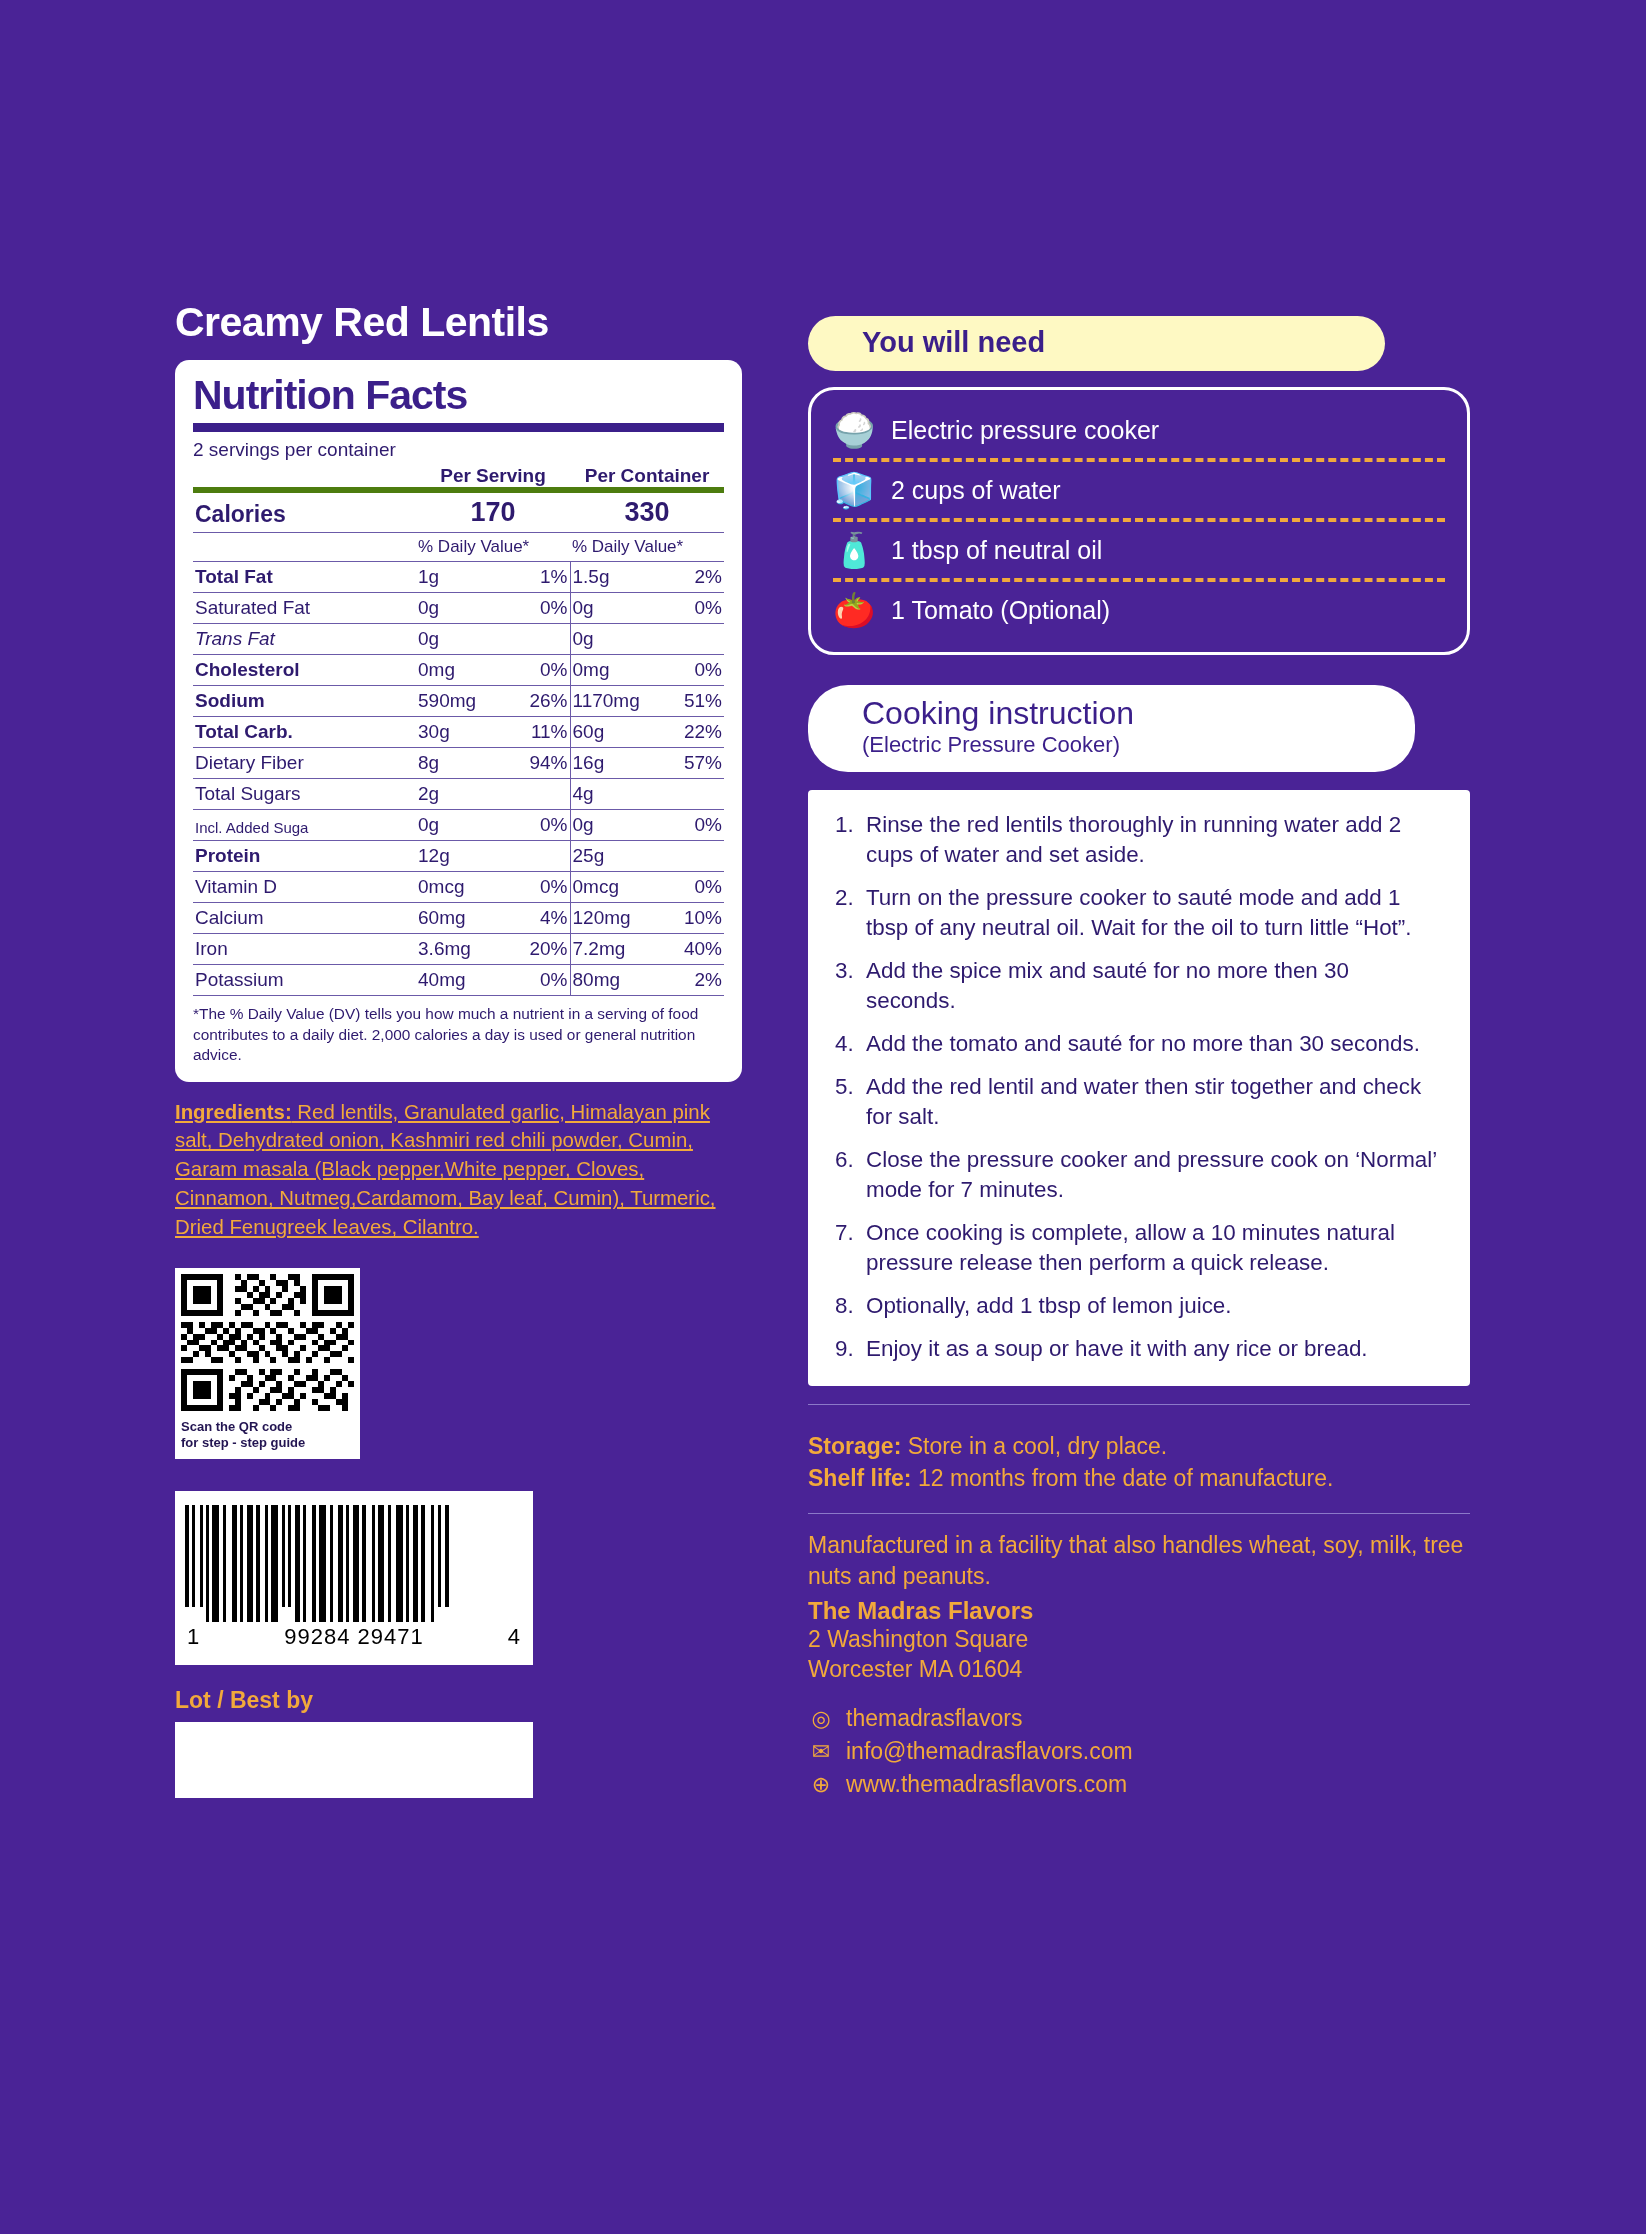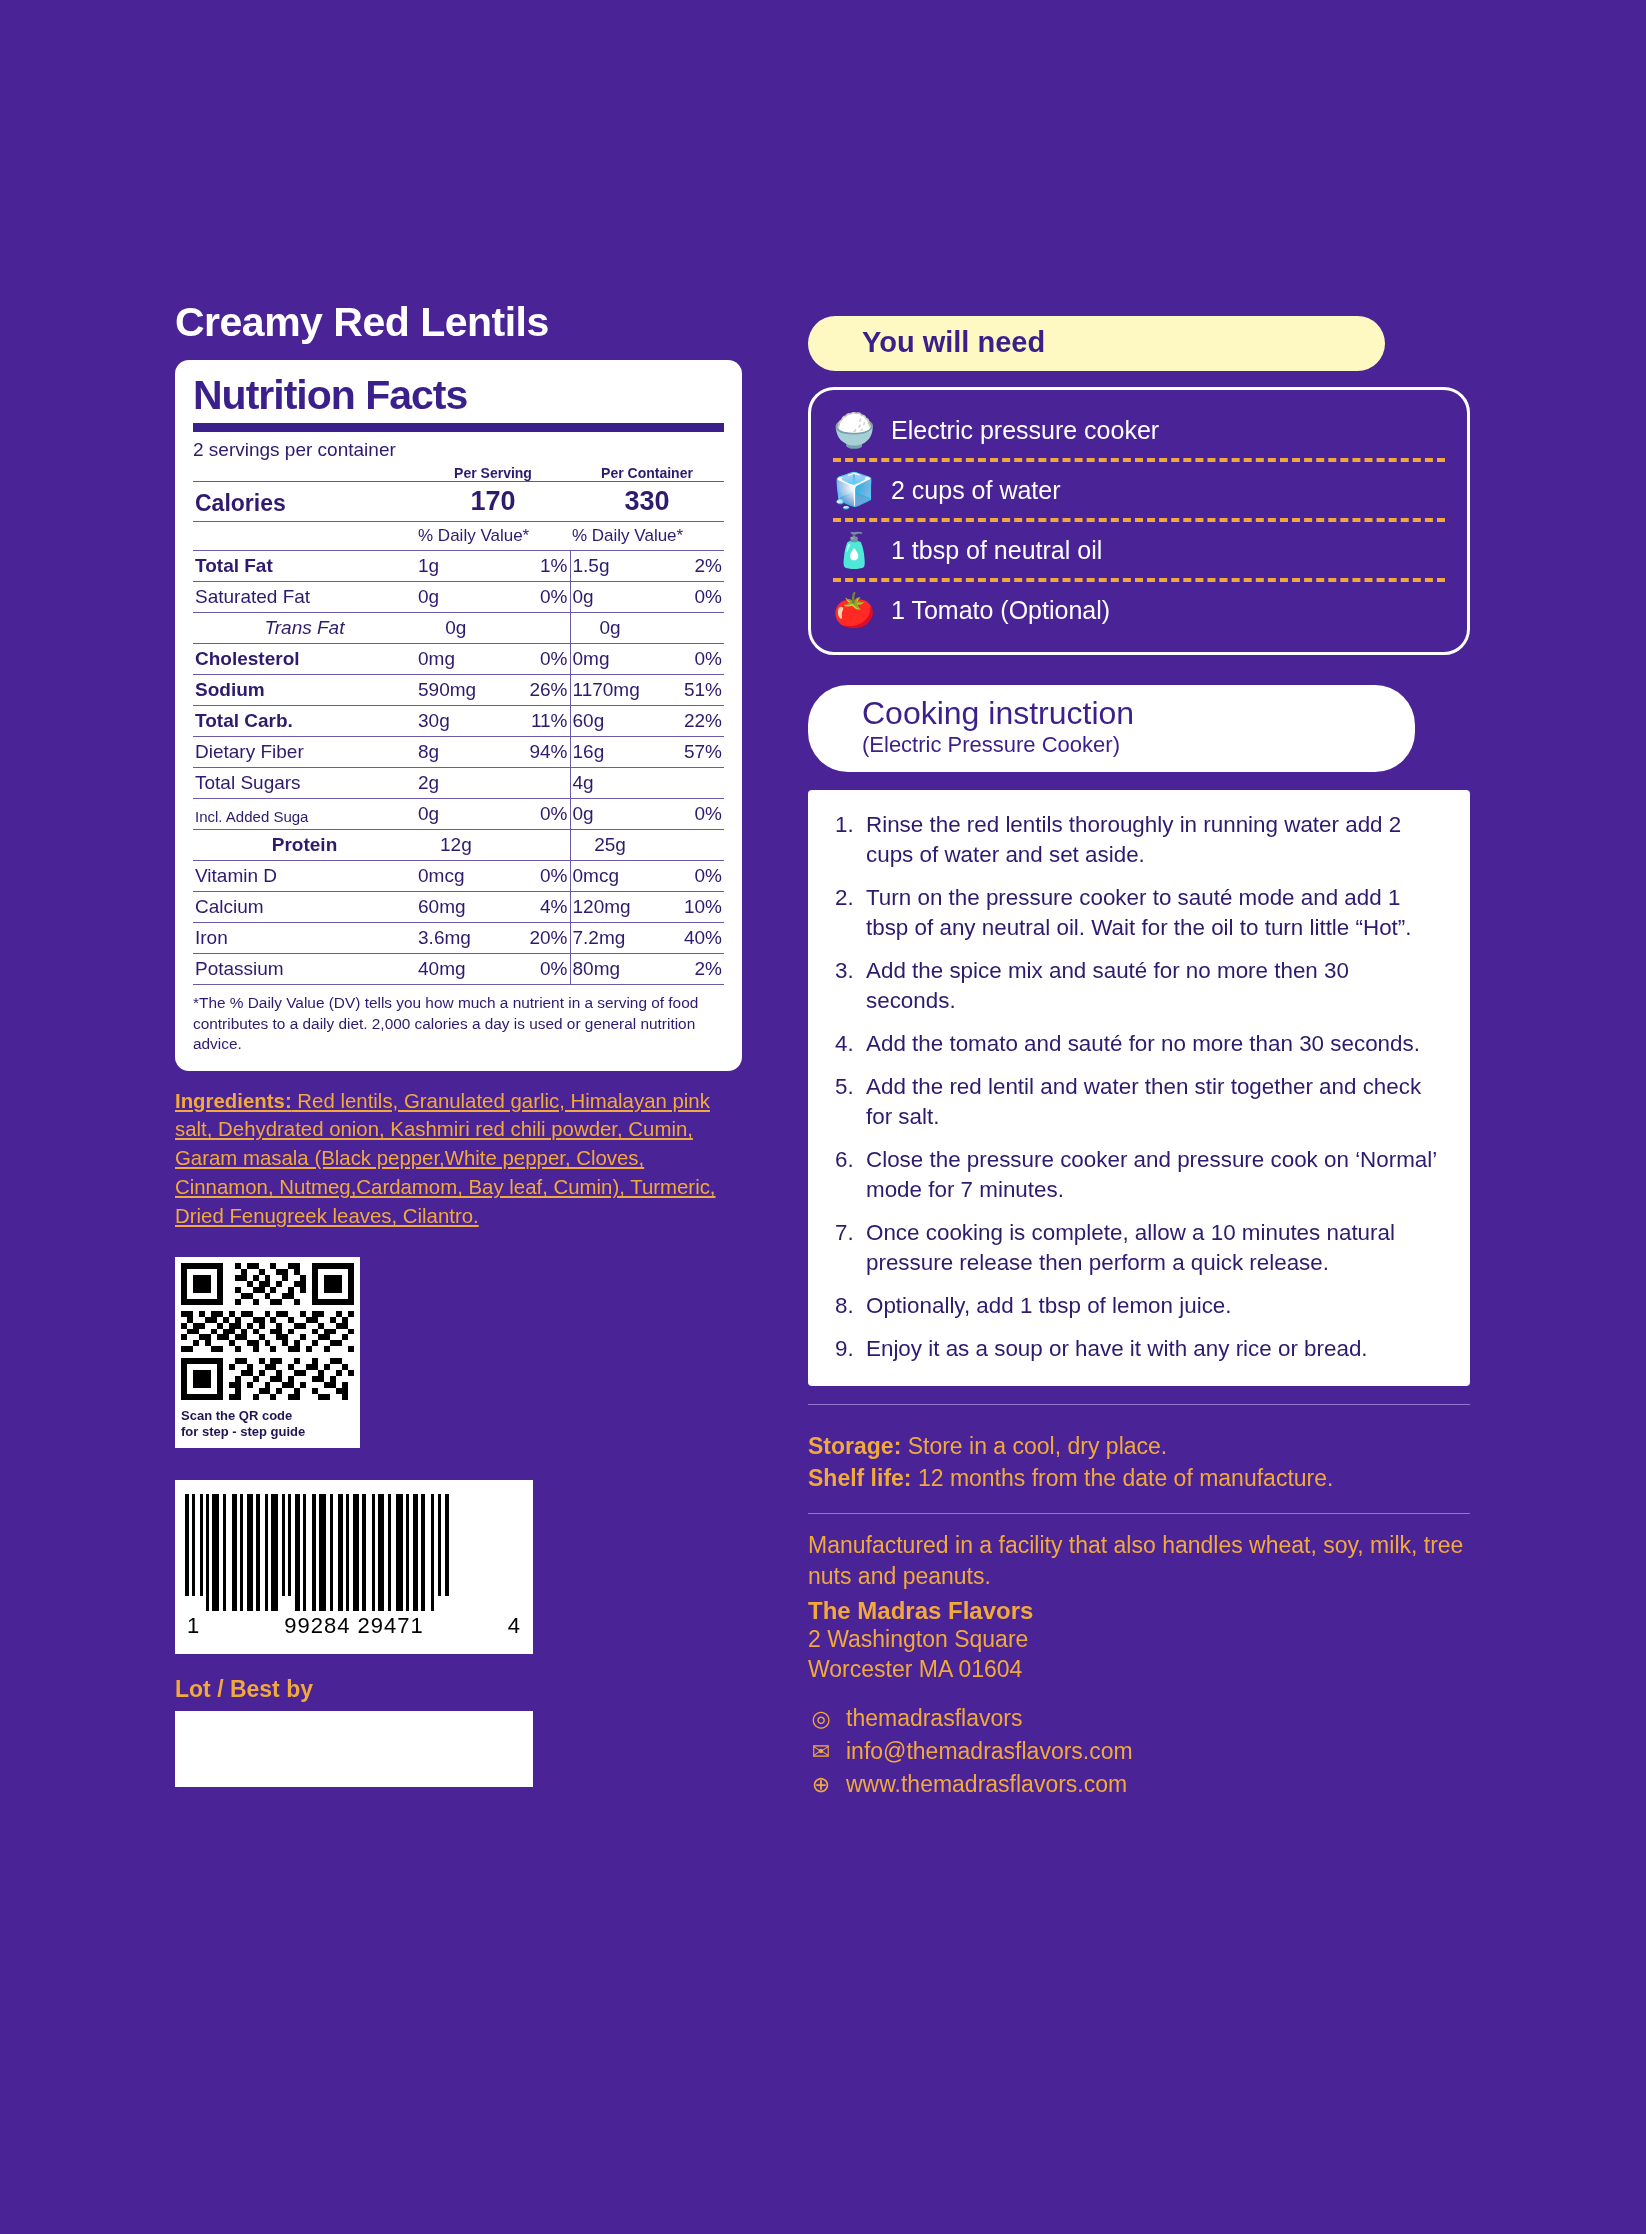--- a/index.html
+++ b/index.html
@@ -74,40 +74,40 @@
     vertical-align: bottom;
     border-bottom: 1px solid #6b5aa8;
   }
   td.c-name { width: 42%; }
   td.v1 { width: 15%; text-align: left; padding-left: 8px; }
   td.p1 { width: 14%; text-align: right; padding-right: 6px; border-right: 1px solid #6b5aa8;}
   td.v2 { width: 15%; text-align: left; padding-left: 8px; margin-top: 32px;}
   td.p2 { width: 14%; text-align: right; }
   tr.hdr td {
     font-weight: bold;
-    font-size: 14px;
+    font-size: 19px;
     text-align: center;
-    border-bottom: 1px solid #4d7c0f;
+    border-bottom: 6px solid #4d7c0f;
     padding-bottom: 0;
   }
   .cal-row td {
     border-bottom: 5px solid #3b1f8a;
     padding-bottom: 2px;
   }
   .cal-label { font-size: 23px; font-weight: bold; }
   .cal-num { font-size: 27px; font-weight: bold; text-align: center; }
   .dv-row td {
     font-size: 17px;
     border-bottom: 1px solid #6b5aa8;
     padding-bottom: 2px;
   }
   .bold { font-weight: bold; }
   .ital { font-style: italic; }
   .small { font-size: 15px; }
-  .thick-under td { border-bottom: 3px solid #3b1f8a; text-align: center; }
+  .thick-under td { border-bottom: 3px solid #3b1f8a; }
   .nf-foot {
     font-size: 15.4px;
     line-height: 1.33;
     color: #2e1a6e;
     padding-top: 8px;
   }
 
   .ingredients {
     margin-top: 16px;
     color: #f2a93b;

